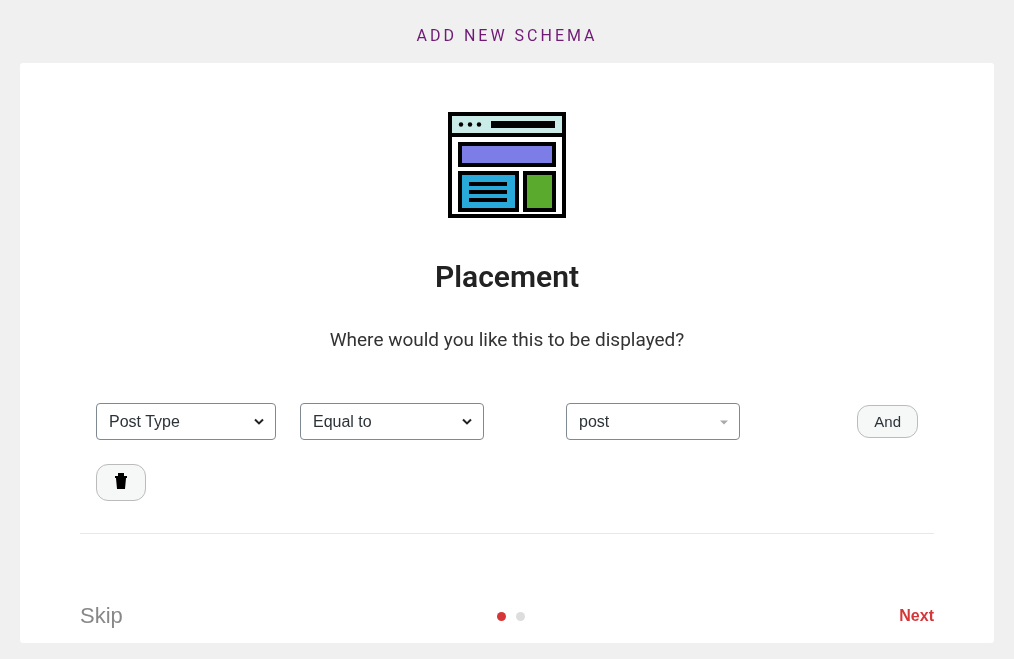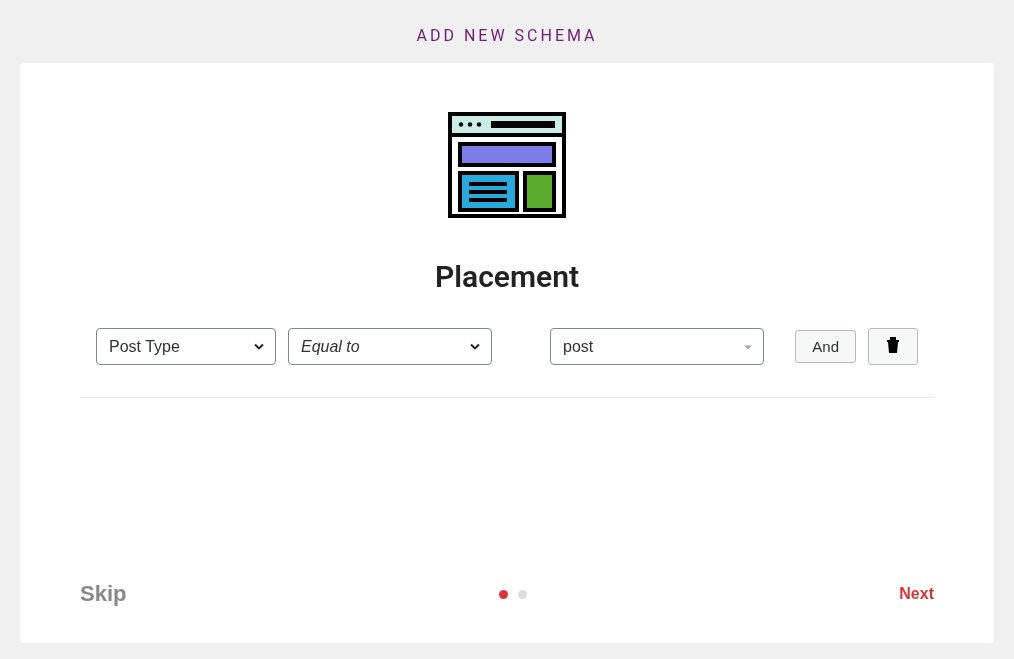--- a/index.html
+++ b/index.html
@@ -22,21 +22,21 @@
       font-size: 16px;
       letter-spacing: 3px;
       color: #701a75;
       font-weight: 400;
     }
     
     .modal-card {
       background: #fff;
       margin: 0 20px 20px 20px;
       border-radius: 3px;
-      padding: 38px 60px 36px 60px;
+      padding: 38px 60px 14px 60px;
       height: 580px;
       display: flex;
       flex-direction: column;
     }
     
     .modal-content {
       flex: 1;
       display: flex;
       flex-direction: column;
       align-items: center;
@@ -58,21 +58,21 @@
     .page-subtitle {
       font-size: 19px;
       color: #333;
       margin-bottom: 52px;
     }
     
     .placement-row {
       width: 100%;
       display: flex;
       flex-wrap: wrap;
-      gap: 12px;
+      gap: 24px;
       align-items: center;
       padding: 0 16px;
       border-bottom: 1px solid #e8e8e8;
       padding-bottom: 32px;
     }
     
     .select-wrap {
       position: relative;
       display: inline-block;
     }
@@ -87,45 +87,44 @@
       color: #2c3338;
       cursor: pointer;
       min-width: 100px;
     }
     
     .select-wrap.wide select {
       width: 180px;
     }
     
     .select-wrap.wide2 select {
-      width: 204px;
-      font-style: italic;
+      width: 184px;
     }
     
     .select-wrap.wide3 select {
-      width: 214px;
+      width: 174px;
     }
     
     .chevron {
       position: absolute;
       right: 10px;
       top: 50%;
       transform: translateY(-45%);
       pointer-events: none;
       color: #222;
     }
     
     .chevron.light {
       color: #aaa;
     }
     
     .btn {
       background: #f6f7f7;
       border: 1px solid #bbb;
-      border-radius: 3px;
+      border-radius: 12px;
       font-size: 15px;
       padding: 7px 16px;
       color: #2c3338;
       cursor: pointer;
     }
     
     .btn.icon-btn {
       padding: 7px 16px;
     }
     
@@ -142,21 +141,21 @@
       display: flex;
       align-items: center;
       justify-content: space-between;
       margin-top: 30px;
     }
     
     .skip-btn {
       background: none;
       border: none;
       font-size: 22px;
-      font-weight: 700;
+      font-weight: 400;
       color: #888;
       cursor: pointer;
     }
     
     .next-btn {
       background: none;
       border: none;
       font-size: 16px;
       font-weight: 600;
       color: #d63638;
@@ -201,20 +200,21 @@
       <rect x="44" y="10" width="64" height="7" fill="#000"></rect>
       <rect x="13" y="33" width="94" height="21" fill="#7d7de8" stroke="#000" stroke-width="4"></rect>
       <rect x="13" y="62" width="57" height="37" fill="#29a9d9" stroke="#000" stroke-width="4"></rect>
       <line x1="22" y1="73" x2="60" y2="73" stroke="#000" stroke-width="4"></line>
       <line x1="22" y1="81" x2="60" y2="81" stroke="#000" stroke-width="4"></line>
       <line x1="22" y1="89" x2="60" y2="89" stroke="#000" stroke-width="4"></line>
       <rect x="78" y="62" width="29" height="37" fill="#5aaa2d" stroke="#000" stroke-width="4"></rect>
     </svg>
 
     <h1 class="page-title">Placement</h1>
+    <p class="page-subtitle">Where would you like this to be displayed?</p>
 
     <div class="placement-row">
 
       <div class="select-wrap wide">
         <select>
           <option>Post Type</option>
         </select>
         <span class="chevron">
           <svg width="14" height="14" viewBox="0 0 14 14">
               <path d="M3 5 L7 9 L11 5" stroke="#222" stroke-width="2" fill="none"></path>

